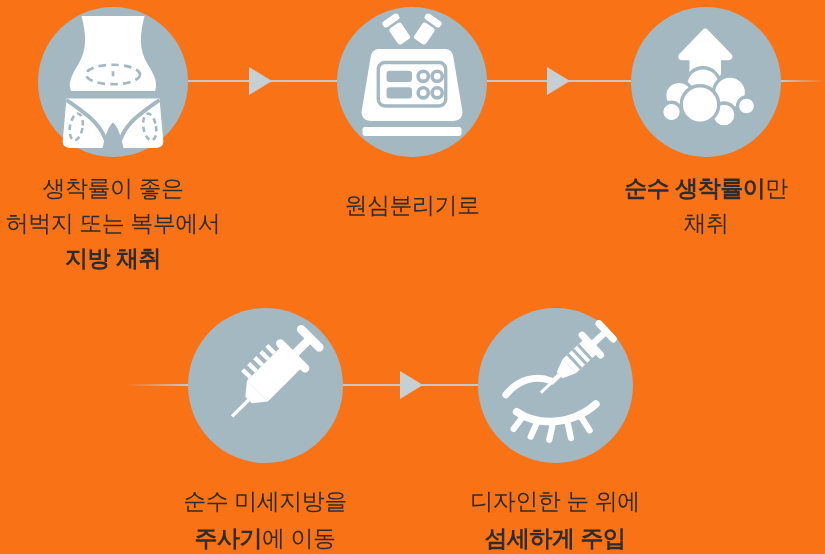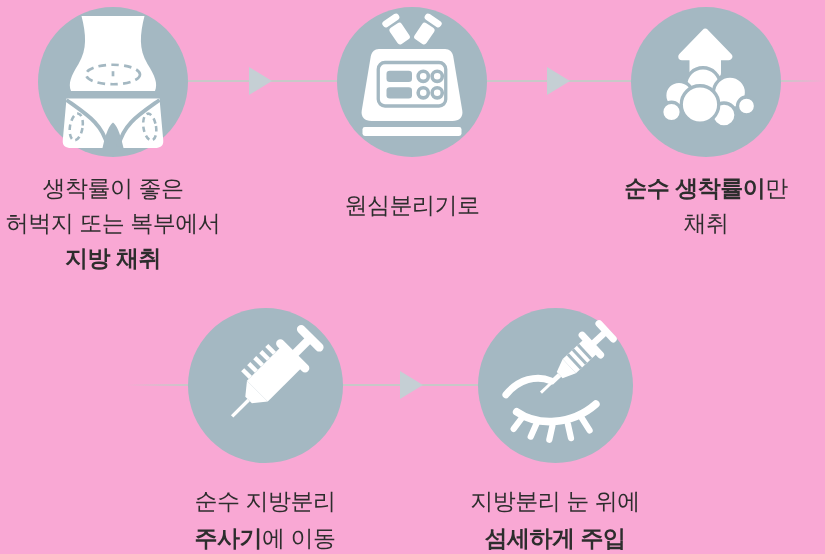--- a/index.html
+++ b/index.html
@@ -3,21 +3,21 @@
 <meta charset="utf-8">
 <style>
   html,body{margin:0;padding:0;}
   body{
     font-family:"Liberation Sans","DejaVu Sans",sans-serif;
     background:#f6f6f4;
   }
   .stage{
     position:relative;
     width:825px;height:554px;
-    background:#f9a8d4;
+    background:#f97316;
     overflow:hidden;
   }
   
   .hline{
     position:absolute;height:2px;
     background:#c8c8c8;
   }
   .hline.fade-left{background:linear-gradient(to left,#c8c8c8,rgba(200,200,200,0));}
   .hline.fade-right{background:linear-gradient(to right,#c8c8c8,rgba(200,200,200,0));}
   
@@ -166,22 +166,22 @@
   <div class="caption row1" style="left:252px;top:188px">
     <div class="cap-line">원심분리기로</div>
   </div>
 
   <div class="caption row1" style="left:546px;top:171px">
     <div class="cap-line"><span class="b">순수 생착률이</span><span>만</span></div>
     <div class="cap-line">채취</div>
   </div>
 
   <div class="caption row2" style="left:105px;top:483px">
-    <div class="cap-line">순수 지방분리</div>
+    <div class="cap-line">순수 미세지방을</div>
     <div class="cap-line"><span class="b">주사기</span><span>에 이동</span></div>
   </div>
 
   <div class="caption row2" style="left:395px;top:483px">
-    <div class="cap-line">지방분리 눈 위에</div>
+    <div class="cap-line">디자인한 눈 위에</div>
     <div class="cap-line b">섬세하게 주입</div>
   </div>
 
 </div>
 
 </body></html>

